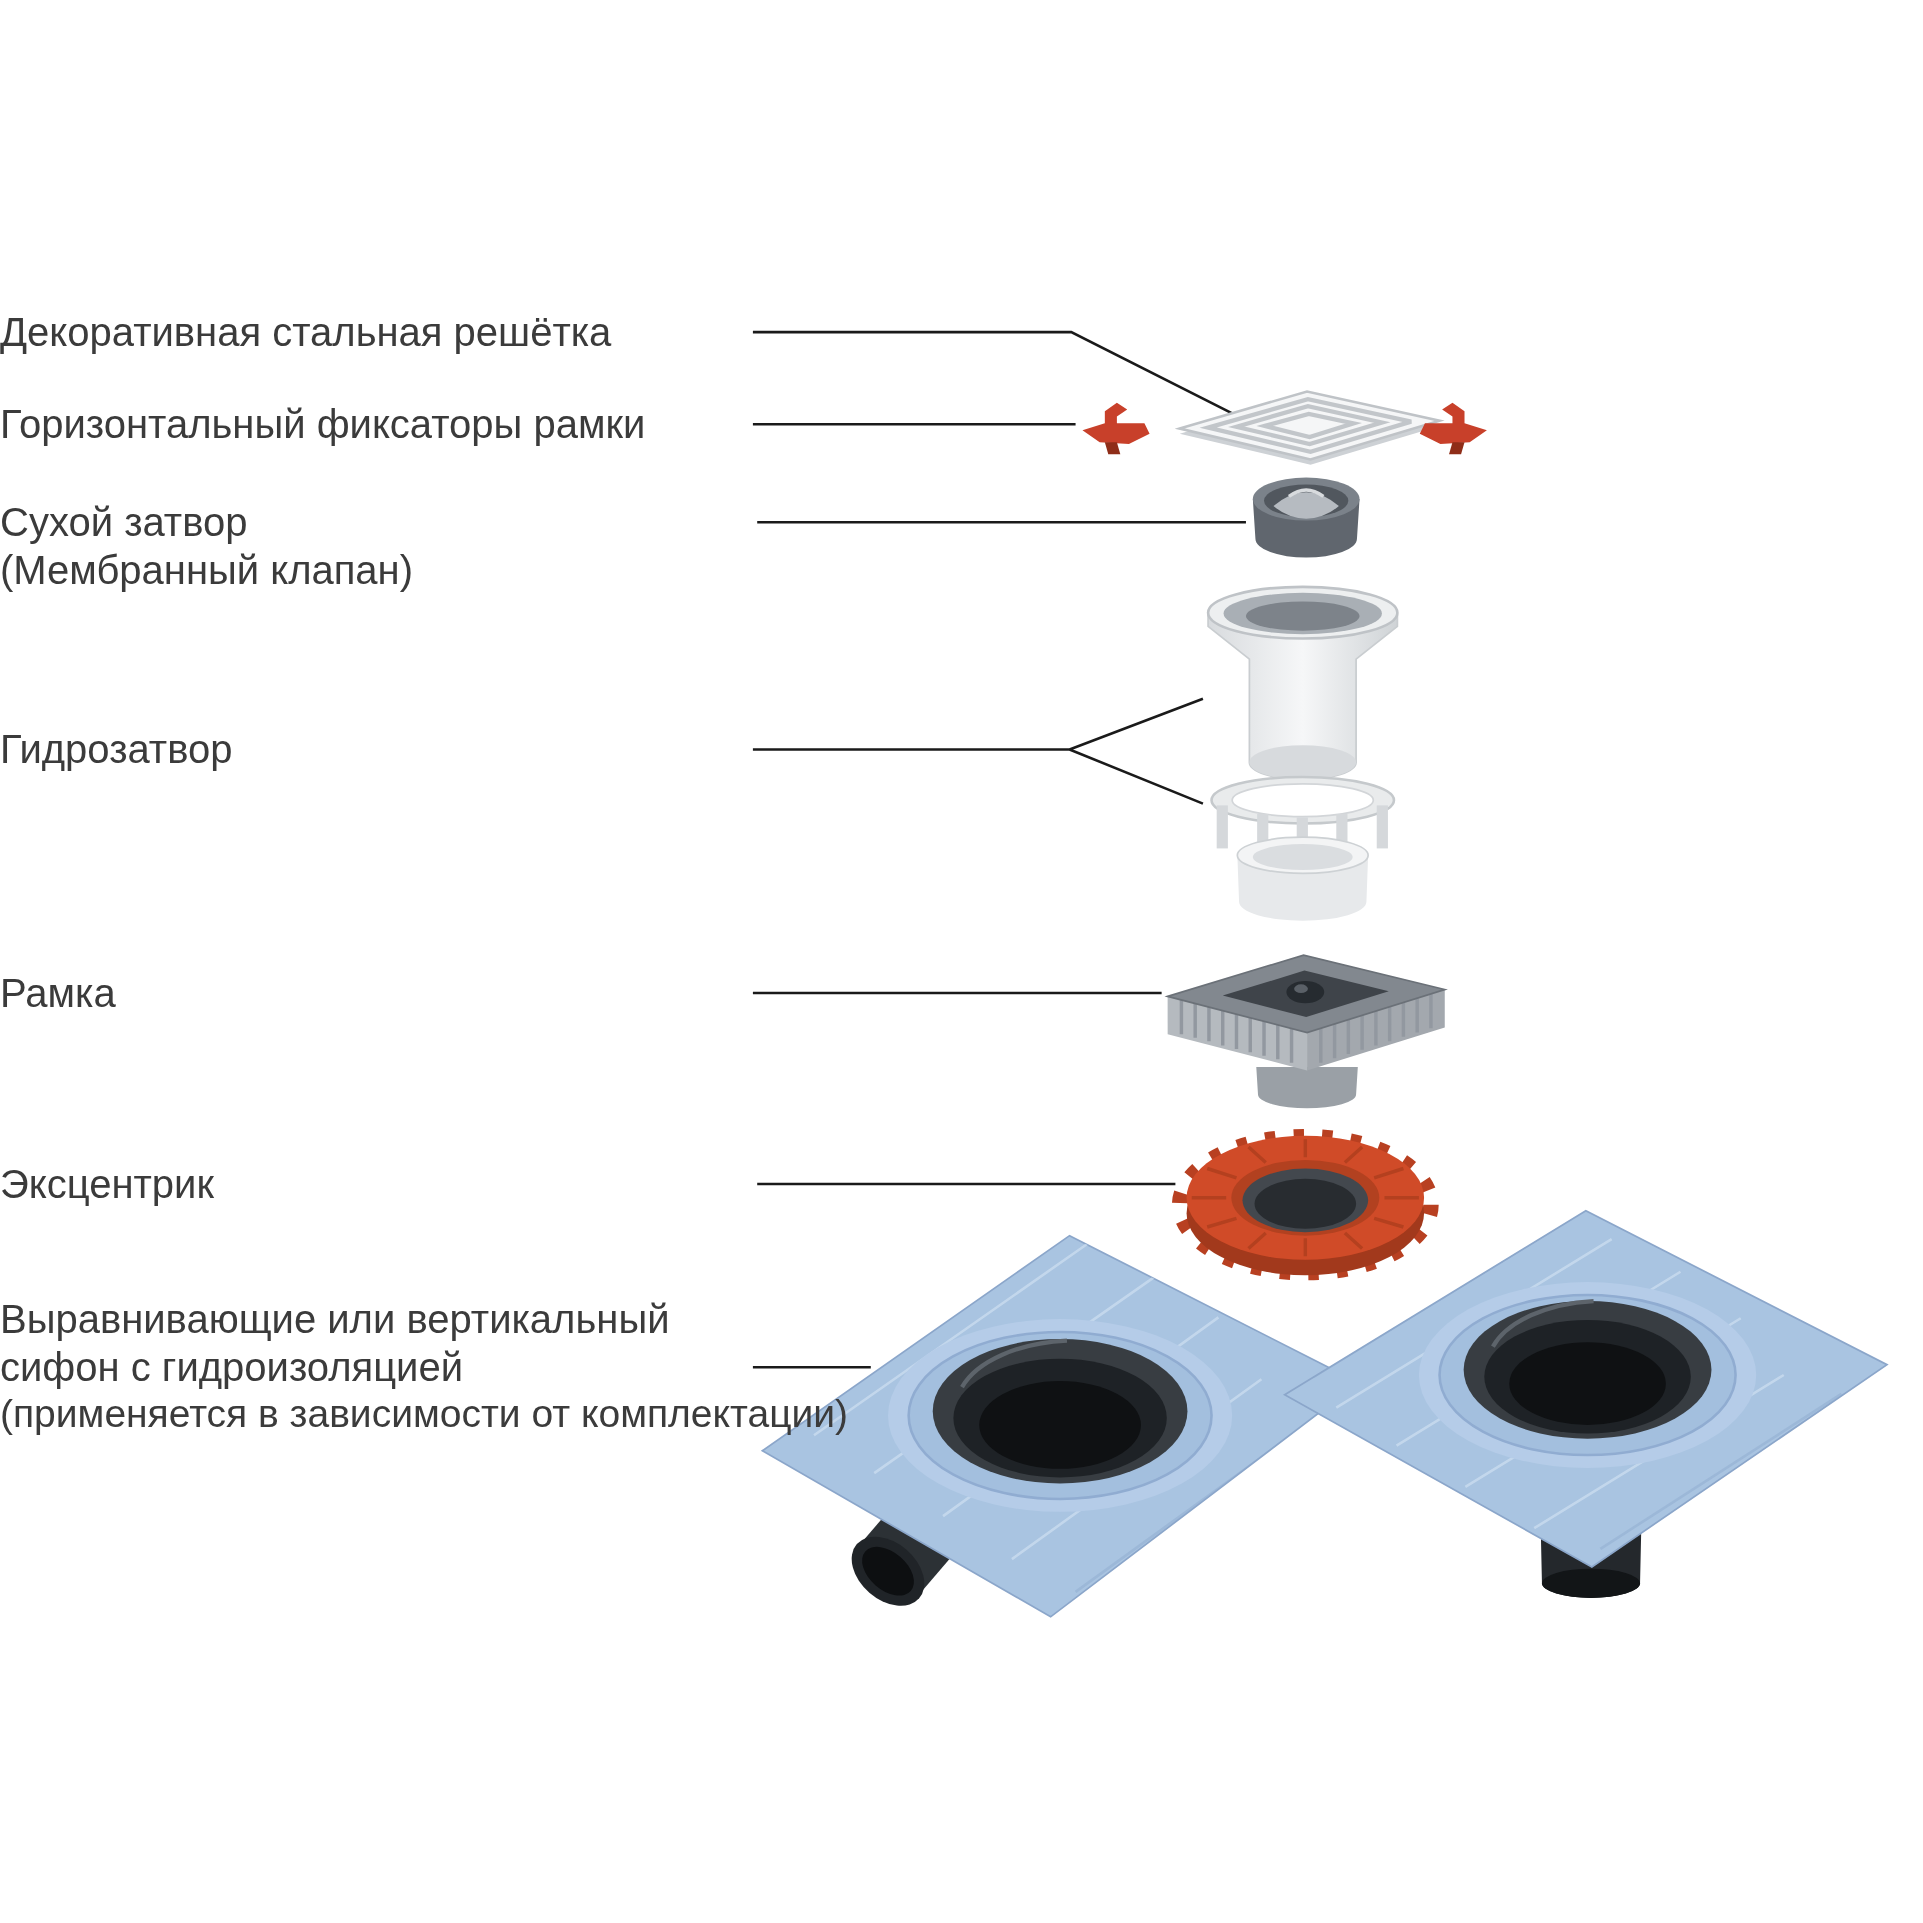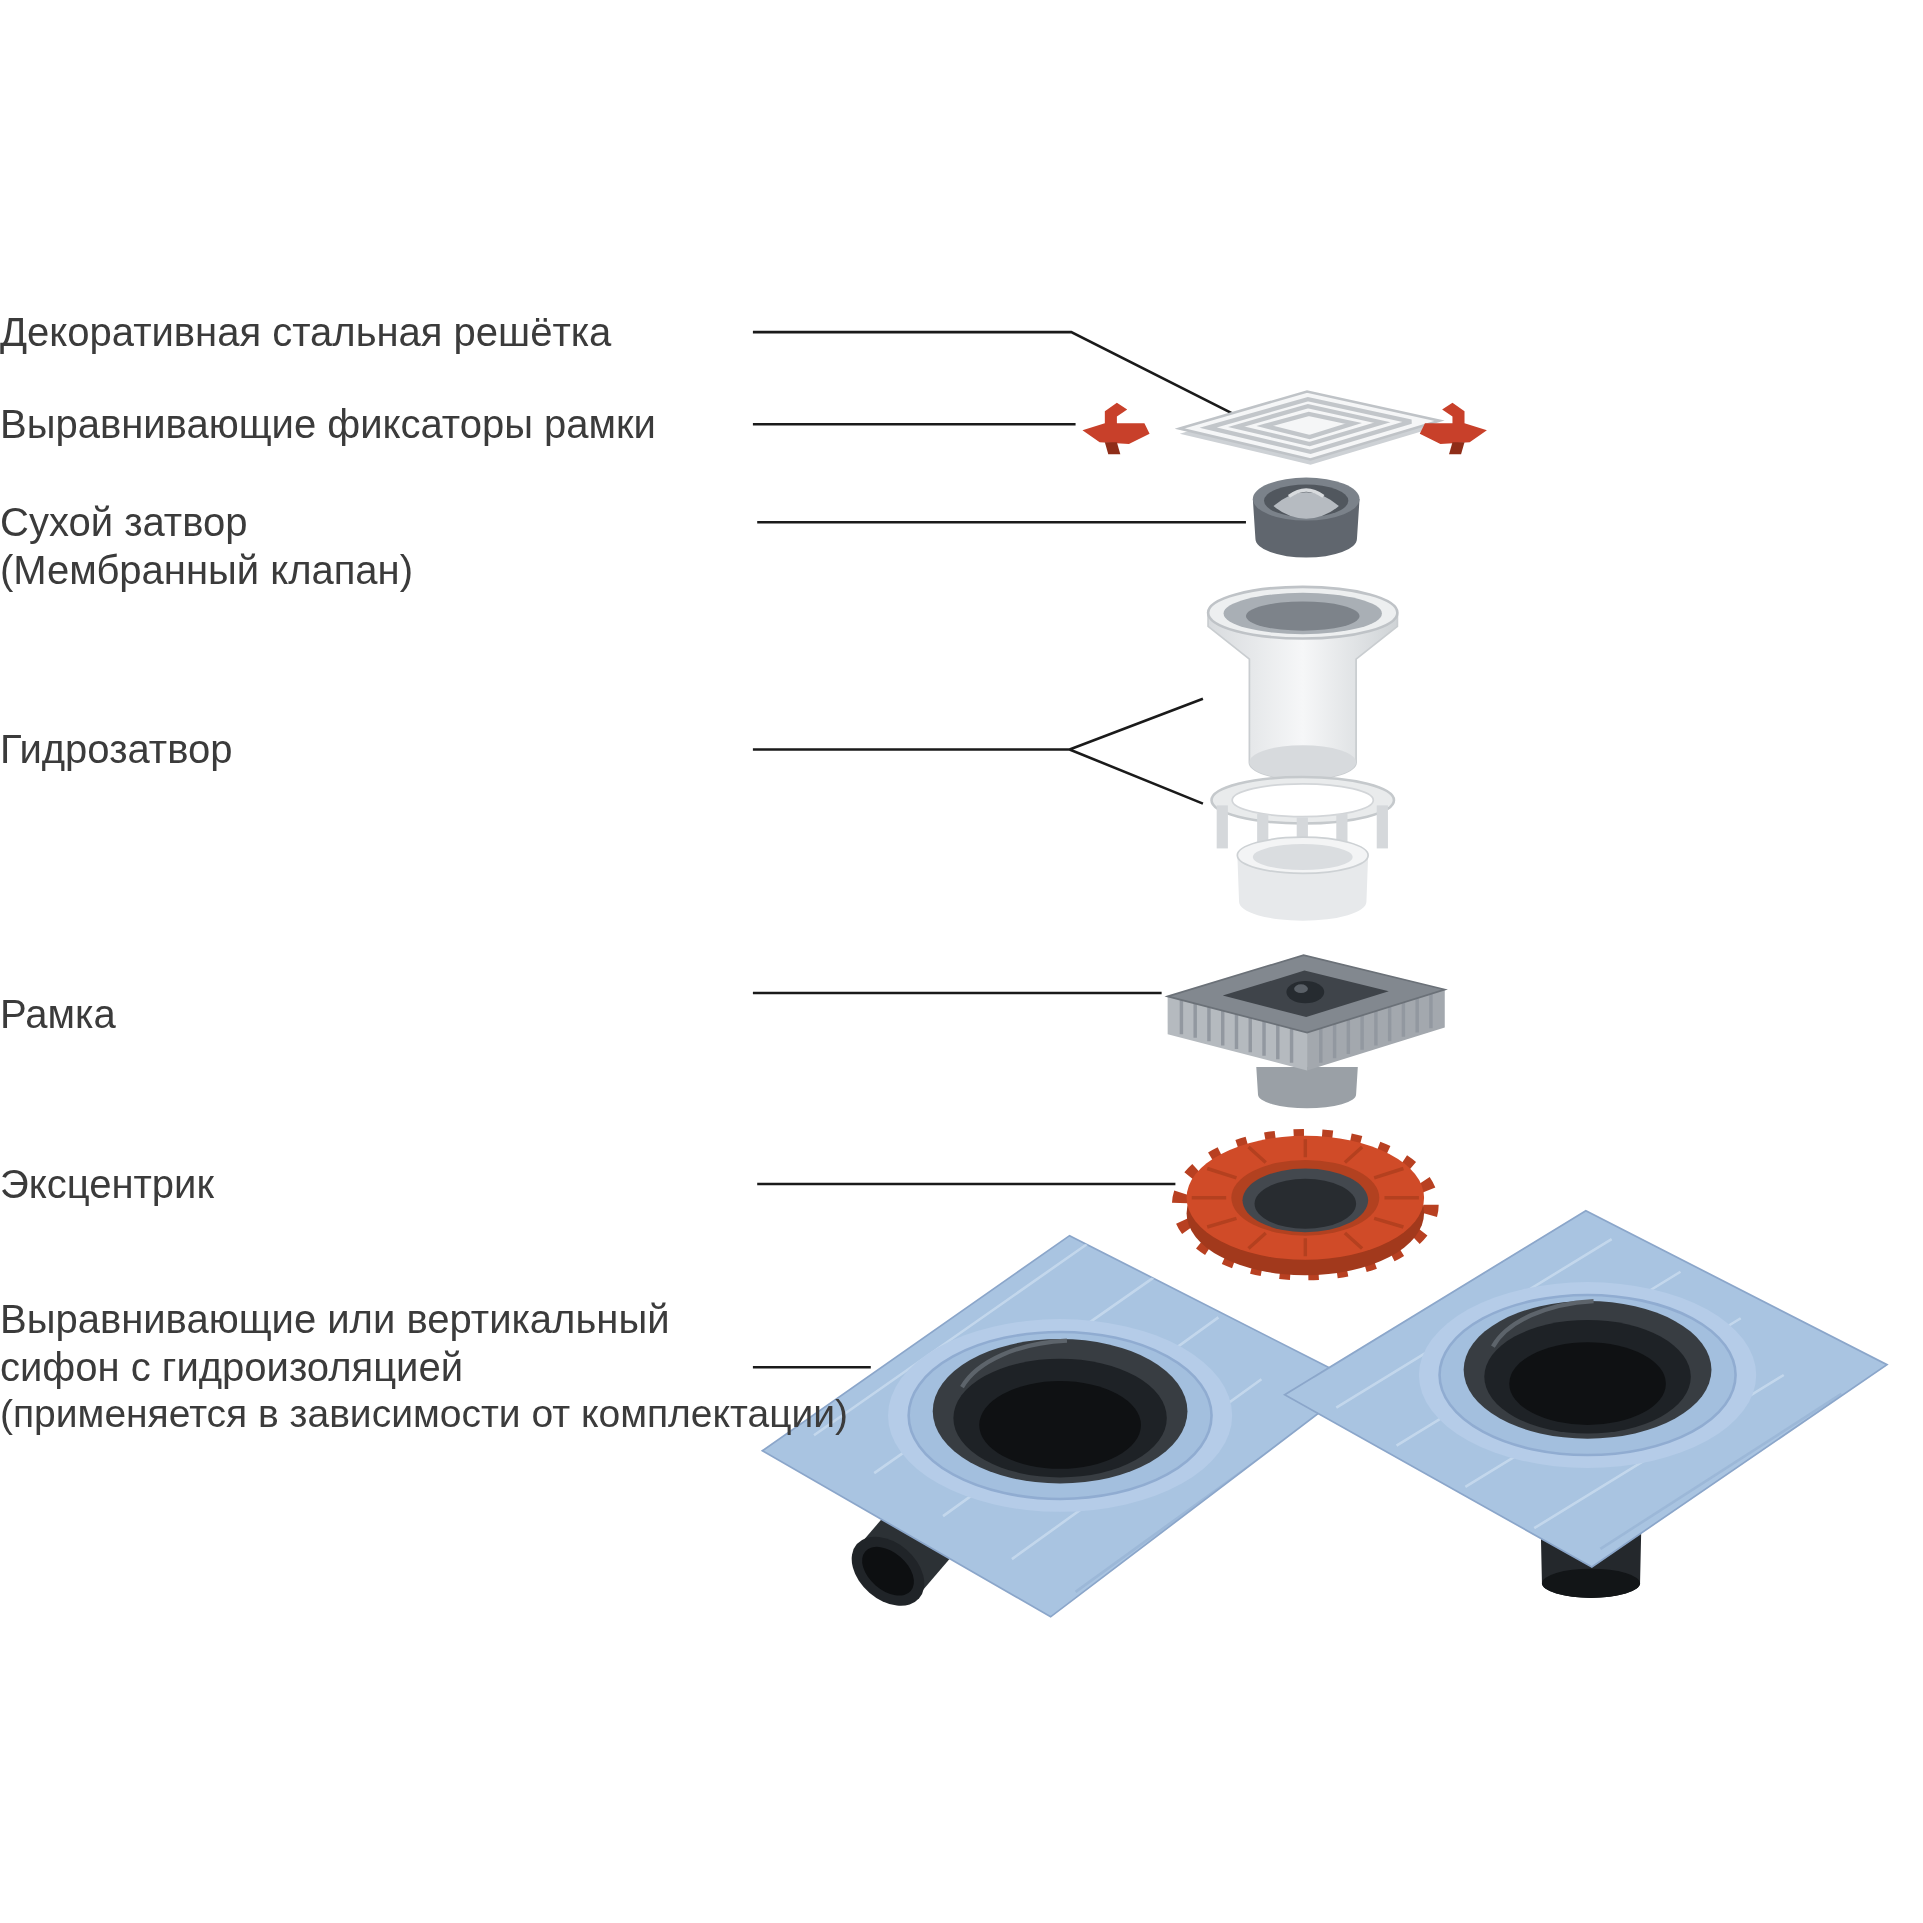--- a/index.html
+++ b/index.html
@@ -150,33 +150,33 @@
       <ellipse cx="1845" cy="1608" rx="91" ry="48" fill="#0f1113"></ellipse>
       <path d="M1735,1565 A136,76 0 0 1 1852,1512" stroke="#5d646b" stroke-width="5" fill="none"></path>
     </g>
   </svg>
 
   <div class="label" style="top:308px">
     <span class="line">Декоративная стальная решётка</span>
   </div>
 
   <div class="label" style="top:400px">
-    <span class="line">Выравнивающие фиксаторы рамки</span>
+    <span class="line">Горизонтальный фиксаторы рамки</span>
   </div>
 
   <div class="label" style="top:725px">
     <span class="line">Гидрозатвор</span>
   </div>
 
   <div class="label" style="top:498px">
     <span class="line">Сухой затвор</span>
     <span class="line">(Мембранный клапан)</span>
   </div>
 
-  <div class="label" style="top:990px">
+  <div class="label" style="top:969px">
     <span class="line">Рамка</span>
   </div>
 
   <div class="label" style="top:1160px">
     <span class="line">Эксцентрик</span>
   </div>
 
   <div class="label" style="top:1295px">
     <span class="line">Выравнивающие или вертикальный</span>
     <span class="line">сифон с гидроизоляцией</span>

